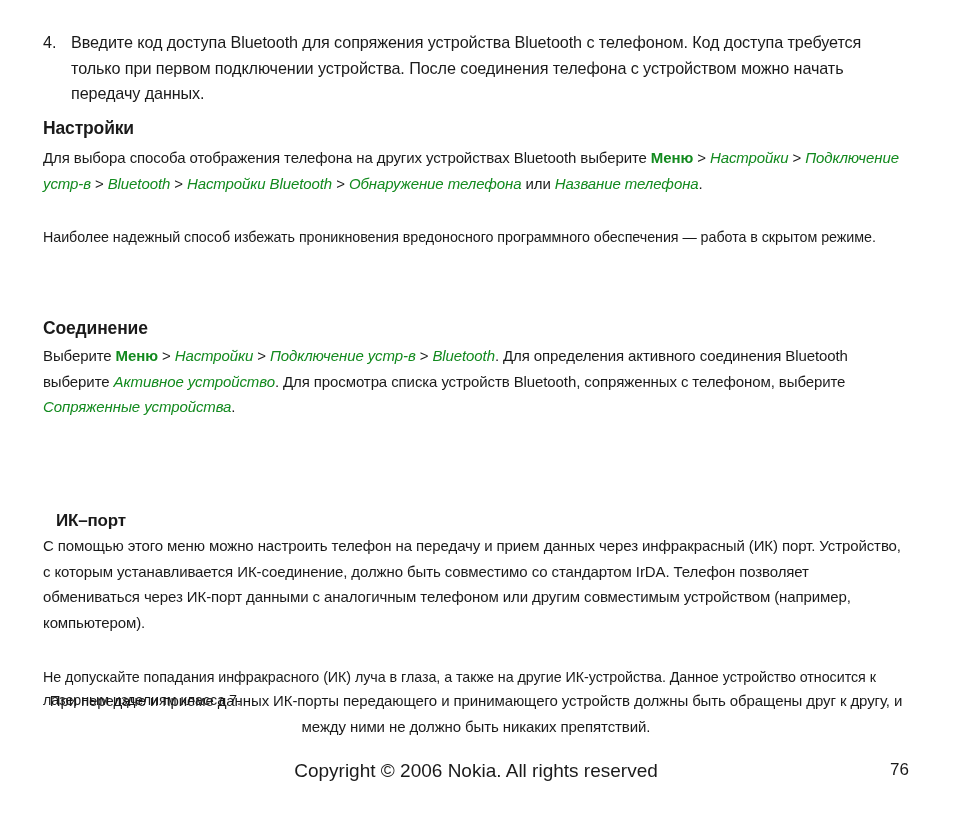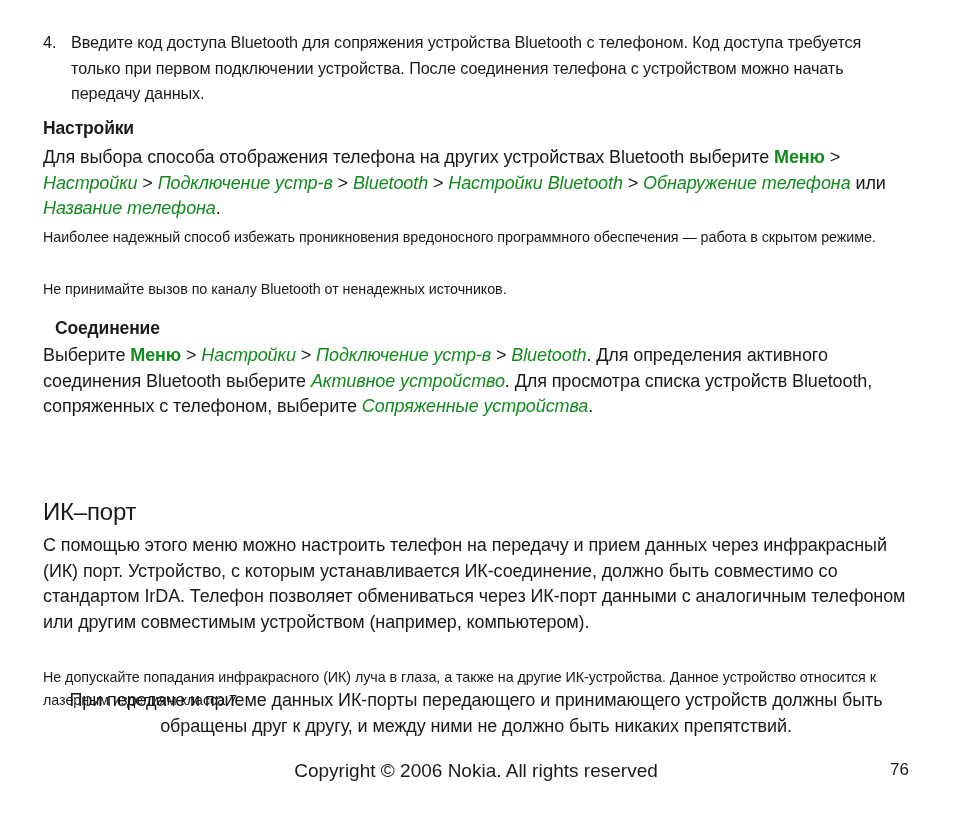--- a/index.html
+++ b/index.html
@@ -51,34 +51,34 @@
   
   .sub-head {
     font-size: 17.5px;
     font-weight: bold;
     letter-spacing: -0.15px;
     margin: 0;
     position: absolute;
     left: 0;
   }
   .main-head {
-    font-size: 24px;
-    font-weight: normal;
+    font-size: 17px;
+    font-weight: bold;
     letter-spacing: -0.2px;
-    margin: 0;
+    margin: 13px;
     position: absolute;
     left: 0;
   }
 
   
   .para {
     position: absolute;
     left: 0;
     margin: 0;
-    font-size: 18px;
+    font-size: 15px;
     line-height: 25.5px;
     letter-spacing: -0.1px;
     width: 866px;
   }
   .para.small {
     font-size: 14.3px;
     line-height: 23px;
     letter-spacing: -0.05px;
     margin-top: 28px;
   }
@@ -127,23 +127,22 @@
       <span class="num-marker">4.</span>
       <span>Введите код доступа Bluetooth для сопряжения устройства Bluetooth с телефоном. Код доступа требуется только при первом подключении устройства. После соединения телефона с устройством можно начать передачу данных.</span>
     </li>
   </ol>
 
   <h2 class="sub-head" style="top:118px;">Настройки</h2>
 
   <p class="para" style="top:145px;"><span>Для выбора способа отображения телефона на других устройствах Bluetooth выберите </span><span class="g-bold">Меню</span><span> &gt; </span><span class="g-ital">Настройки</span><span> &gt; </span><span class="g-ital">Подключение устр-в</span><span> &gt; </span><span class="g-ital">Bluetooth</span><span> &gt; </span><span class="g-ital">Настройки Bluetooth</span><span> &gt; </span><span class="g-ital">Обнаружение телефона</span><span> или </span><span class="g-ital">Название телефона</span><span>.</span></p>
 
   <p class="para small" style="top:198px;">Наиболее надежный способ избежать проникновения вредоносного программного обеспечения — работа в скрытом режиме.</p>
-  <p class="para small" style="top:250px;">Не принимайте вызов по каналу Bluetooth от ненадежных источников.</p>
 
-  <h2 class="sub-head" style="top:318px;margin-left:12px;">Соединение</h2>
+  <h2 class="sub-head" style="top:318px;">Соединение</h2>
 
   <p class="para" style="top:343px;"><span>Выберите </span><span class="g-bold">Меню</span><span> &gt; </span><span class="g-ital">Настройки</span><span> &gt; </span><span class="g-ital">Подключение устр-в</span><span> &gt; </span><span class="g-ital">Bluetooth</span><span>. Для определения активного соединения Bluetooth выберите </span><span class="g-ital">Активное устройство</span><span>. Для просмотра списка устройств Bluetooth, сопряженных с телефоном, выберите </span><span class="g-ital">Сопряженные устройства</span><span>.</span></p>
 
 
   <h1 class="main-head" style="top:498px;">ИК–порт</h1>
 
   <p class="para" style="top:533px;">С помощью этого меню можно настроить телефон на передачу и прием данных через инфракрасный (ИК) порт. Устройство, с которым устанавливается ИК-соединение, должно быть совместимо со стандартом IrDA. Телефон позволяет обмениваться через ИК-порт данными с аналогичным телефоном или другим совместимым устройством (например, компьютером).</p>
 
   <p class="para small" style="top:638px;">Не допускайте попадания инфракрасного (ИК) луча в глаза, а также на другие ИК-устройства. Данное устройство относится к лазерным изделиям класса 7.</p>
 

